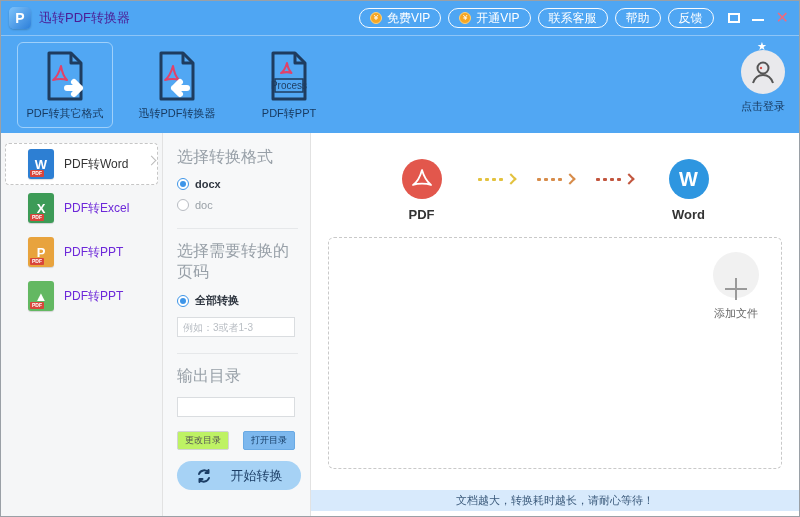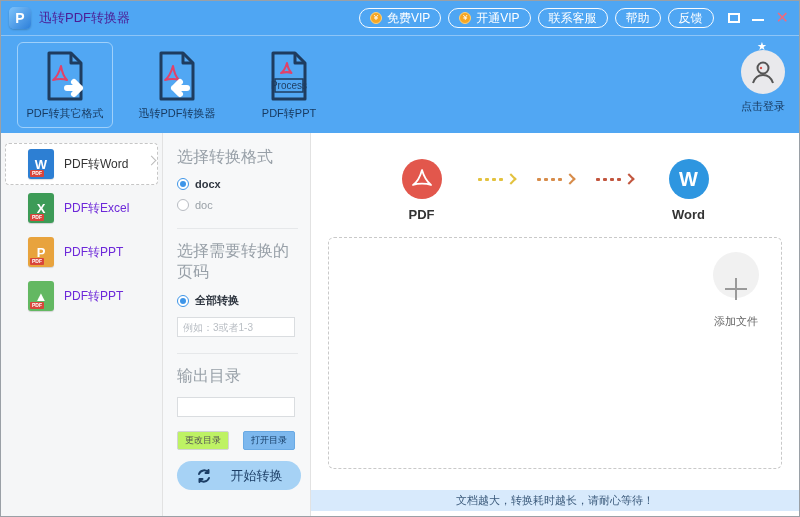--- a/index.html
+++ b/index.html
@@ -76,21 +76,21 @@
   .dash-arrow .tip { width:8px; height:8px; border-top:2px solid; border-right:2px solid; transform:rotate(45deg); margin-left:1px; }
   .arr-yellow i { background:#e3c23e; } .arr-yellow .tip { border-color:#e3c23e; }
   .arr-orange i { background:#d78c4a; } .arr-orange .tip { border-color:#d78c4a; }
   .arr-red i { background:#c2563e; } .arr-red .tip { border-color:#c2563e; }
 
   .droparea { margin:12px 17px 0 17px; height:232px; border:1px dashed #c9c9c9; border-radius:6px; position:relative; }
   .addfile { position:absolute; top:14px; right:22px; display:flex; flex-direction:column; align-items:center; cursor:pointer; }
   .plus-circle { width:46px; height:46px; border-radius:50%; background:#f1f1f1; display:flex; align-items:center; justify-content:center; }
   .plus-circle::before { content:""; position:absolute; width:22px; height:2px; background:#9a9a9a; top:36px; }
   .plus-circle::after { content:""; position:absolute; width:2px; height:22px; background:#9a9a9a; top:26px; }
-  .addfile-label { font-size:11px; color:#666; margin-top:16px; }
+  .addfile-label { font-size:11px; color:#666; margin-top:8px; }
 
   .content-spacer { flex:1; }
   .statusbar { height:21px; background:#d8eafc; display:flex; align-items:center; justify-content:center; margin-bottom:5px; }
   .status-text { font-size:11px; color:#3d5c7d; }
 </style>
 </head>
 <body>
 
 <div class="window">
 

